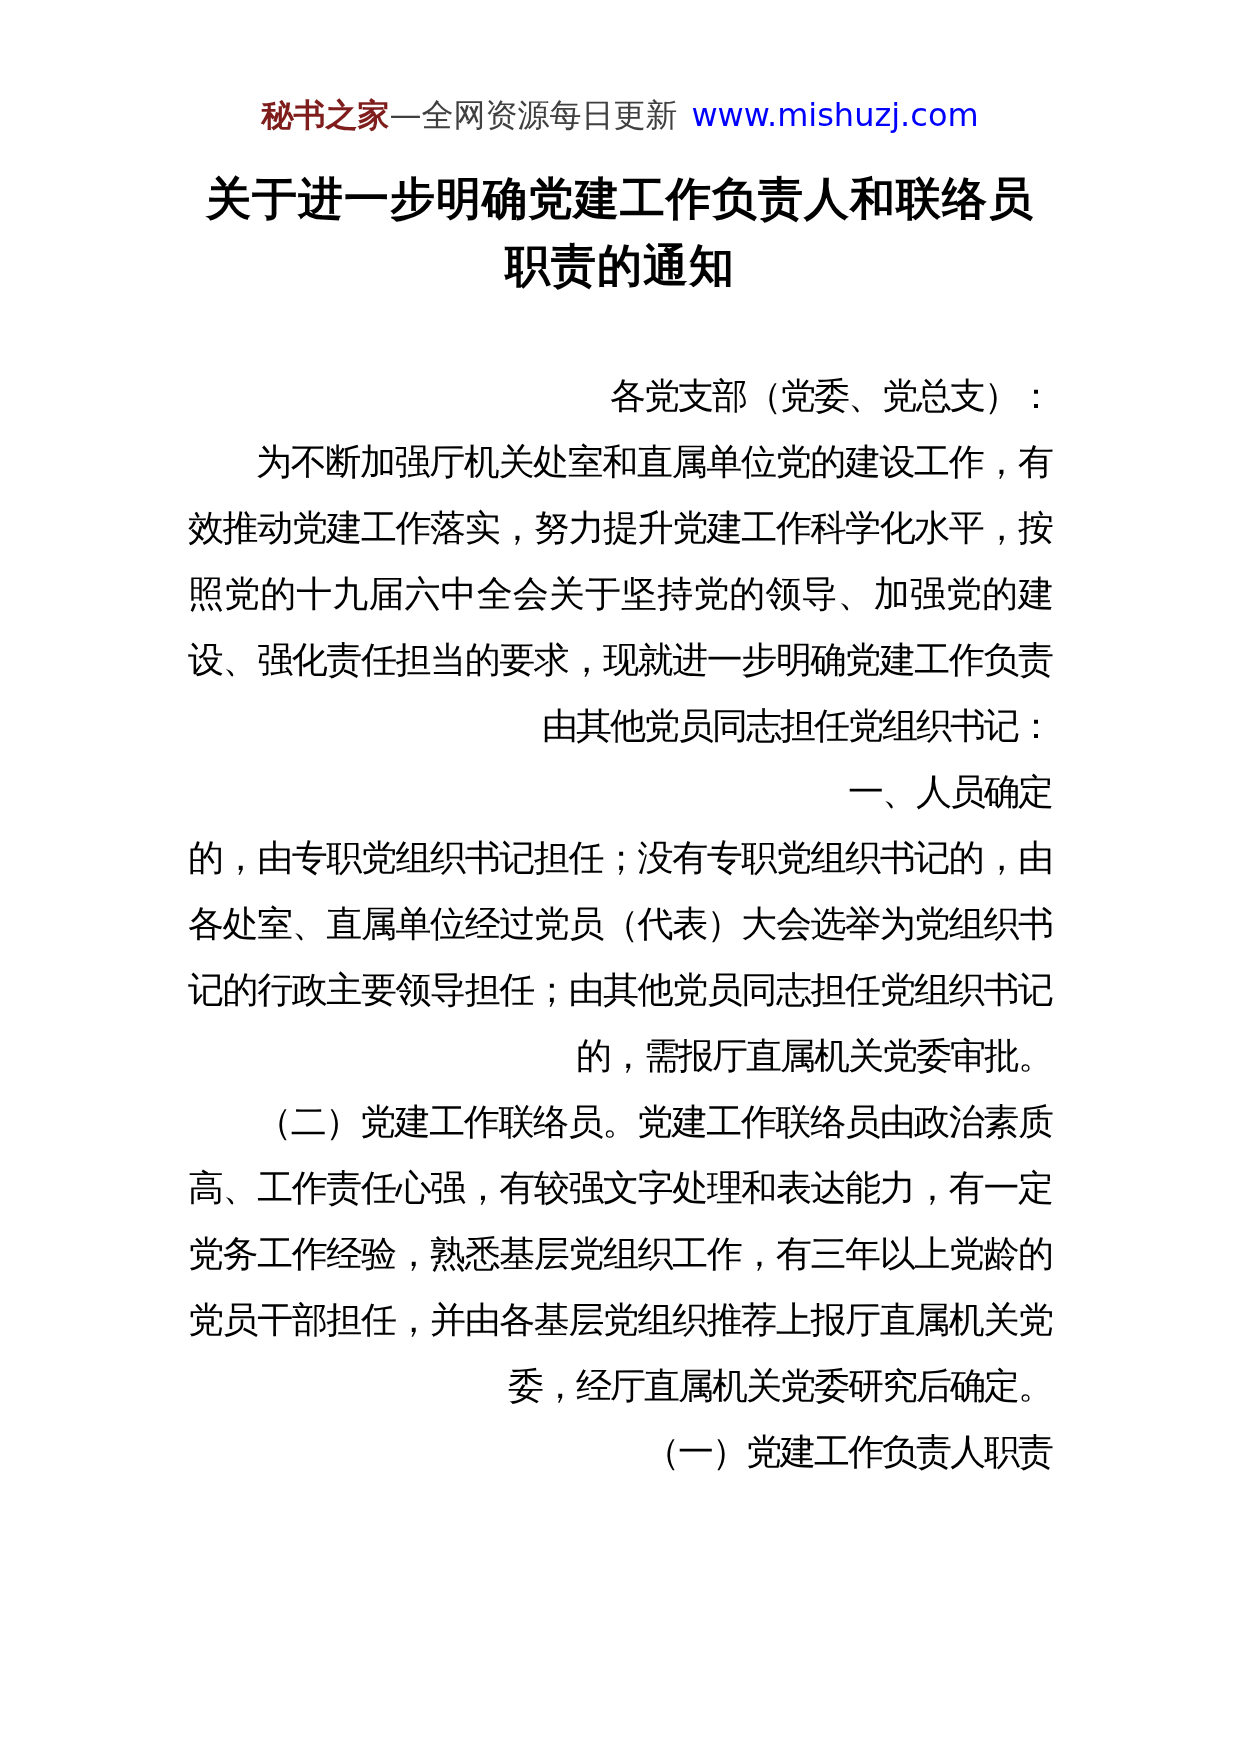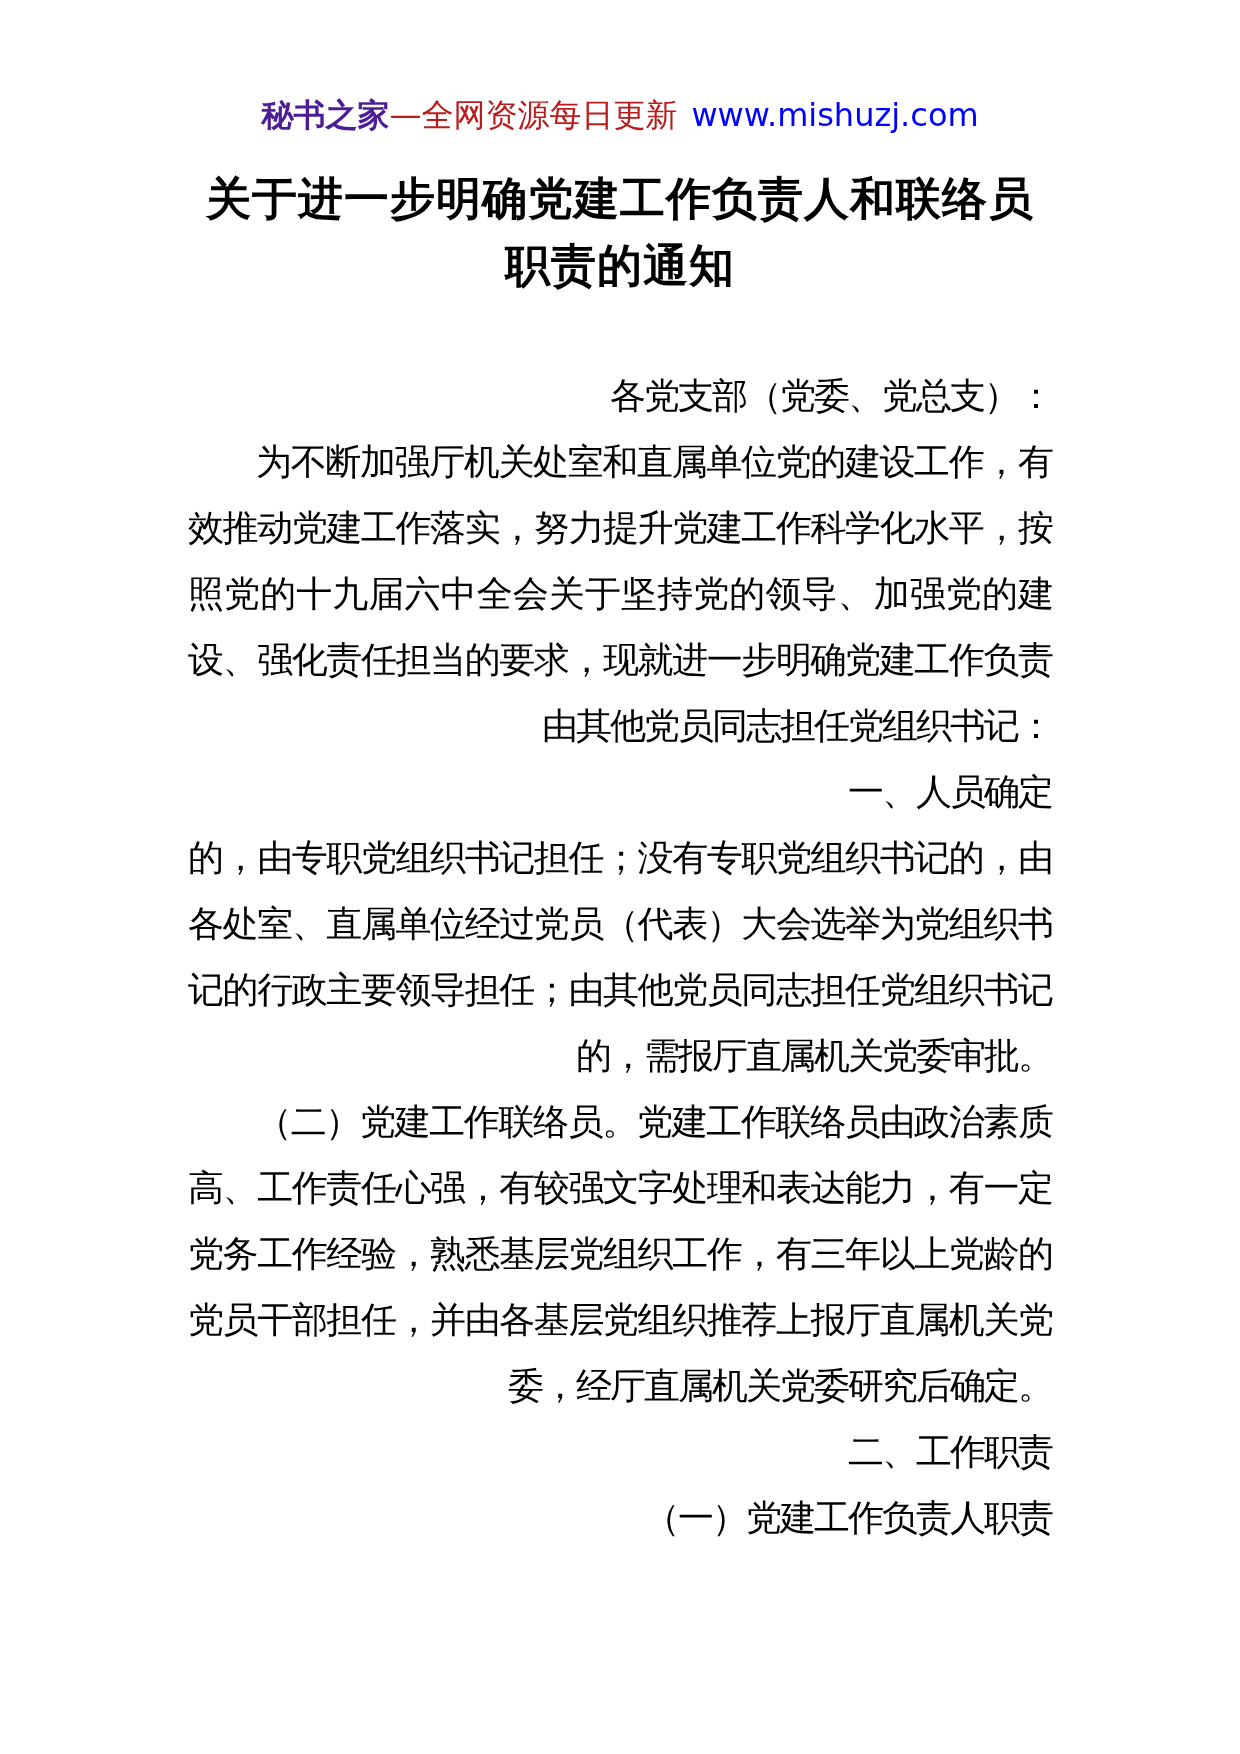--- a/index.html
+++ b/index.html
@@ -19,21 +19,21 @@
   .doc-body{margin-top:64px;font-size:36px;letter-spacing:-2px;}
   .line{line-height:66px;height:66px;white-space:nowrap;text-align:right;}
   .line.just{white-space:normal;text-align:justify;text-align-last:justify;}
   .line.indent{padding-left:68px;}
 </style>
 </head>
 <body>
 
 <div class="page">
   <div class="header-line">
-    <span class="header-brand" style="color: #4c1d95;">秘书之家</span><span class="header-tagline" style="color: #b91c1c;">—全网资源每日更新</span><span class="header-url" style="color: rgb(0, 0, 255); margin-top: 32px;">www.mishuzj.com</span>
+    <span class="header-brand" style="color: #7f1d1d;">秘书之家</span><span class="header-tagline" style="color: #404040;">—全网资源每日更新</span><span class="header-url" style="color: rgb(0, 0, 255); margin-top: 32px;">www.mishuzj.com</span>
   </div>
 
   <h1 class="doc-title">
       <div class="title-line">关于进一步明确党建工作负责人和联络员</div>
       <div class="title-line">职责的通知</div>
     </h1>
 
   <div class="doc-body">
       <div class="line">各党支部（党委、党总支）：</div>
       <div class="line just indent">为不断加强厅机关处室和直属单位党的建设工作，有</div>
@@ -44,16 +44,15 @@
       <div class="line indent">一、人员确定</div>
       <div class="line just">的，由专职党组织书记担任；没有专职党组织书记的，由</div>
       <div class="line just">各处室、直属单位经过党员（代表）大会选举为党组织书</div>
       <div class="line just">记的行政主要领导担任；由其他党员同志担任党组织书记</div>
       <div class="line">的，需报厅直属机关党委审批。</div>
       <div class="line just indent">（二）党建工作联络员。党建工作联络员由政治素质</div>
       <div class="line just">高、工作责任心强，有较强文字处理和表达能力，有一定</div>
       <div class="line just">党务工作经验，熟悉基层党组织工作，有三年以上党龄的</div>
       <div class="line just">党员干部担任，并由各基层党组织推荐上报厅直属机关党</div>
       <div class="line">委，经厅直属机关党委研究后确定。</div>
-      <div class="line indent">二、工作职责</div>
       <div class="line indent">（一）党建工作负责人职责</div>
     </div>
 </div>
 
 </body></html>

